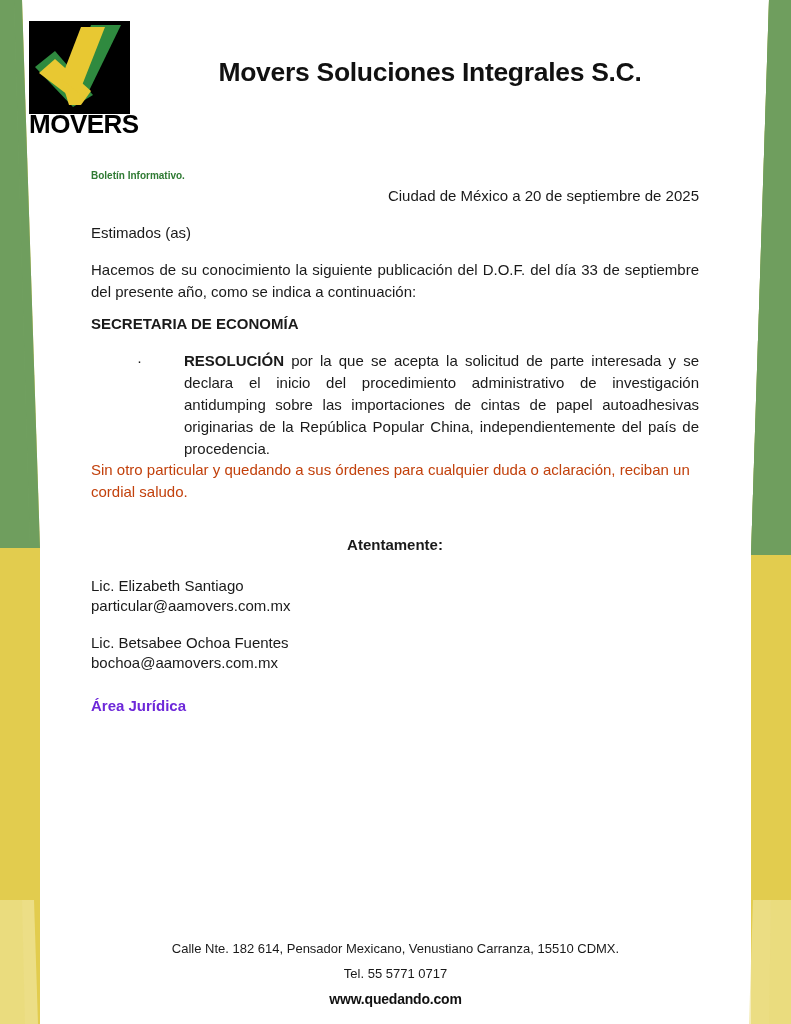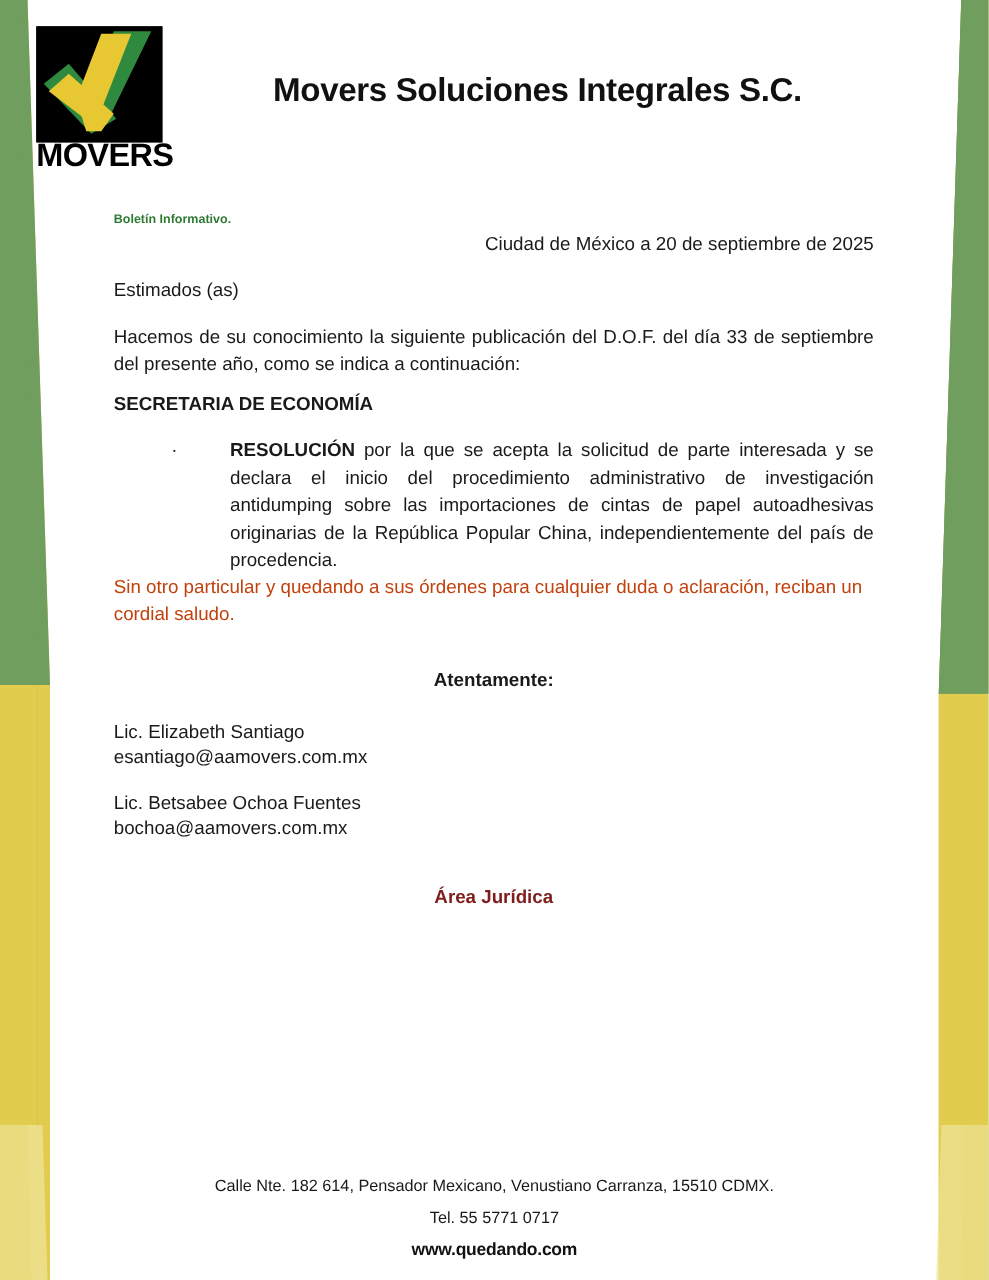--- a/index.html
+++ b/index.html
@@ -181,25 +181,24 @@
   .signer .em {
     display: block;
     font-size: 15px;
     color: #1a1a1a;
   }
   .department {
     position: absolute;
     left: 0;
     top: 697px;
     width: 608px;
-    text-align: center;
-    font-size: 15px;
-    font-weight: bold;
-    color: #7f1d1d;
-    margin-top: 12px;
+    text-align: left;
+    font-size: 15px;
+    font-weight: bold;
+    color: #6d28d9;
   }
 
   
   .footer {
     position: absolute;
     left: 0;
     top: 936px;
     width: 791px;
     text-align: center;
   }
@@ -286,21 +285,21 @@
       </div>
     </div>
 
     <div class="closing">Sin otro particular y quedando a sus órdenes para cualquier duda o aclaración, reciban un cordial saludo.</div>
 
     <div class="regards">Atentamente:</div>
 
     <div class="signers">
       <div class="signer">
         <span class="nm">Lic. Elizabeth Santiago</span>
-        <span class="em">esantiago@aamovers.com.mx</span>
+        <span class="em">particular@aamovers.com.mx</span>
       </div>
       <div class="signer">
         <span class="nm">Lic. Betsabee Ochoa Fuentes</span>
         <span class="em">bochoa@aamovers.com.mx</span>
       </div>
     </div>
 
     <div class="department">Área Jurídica</div>
   </div>
 

